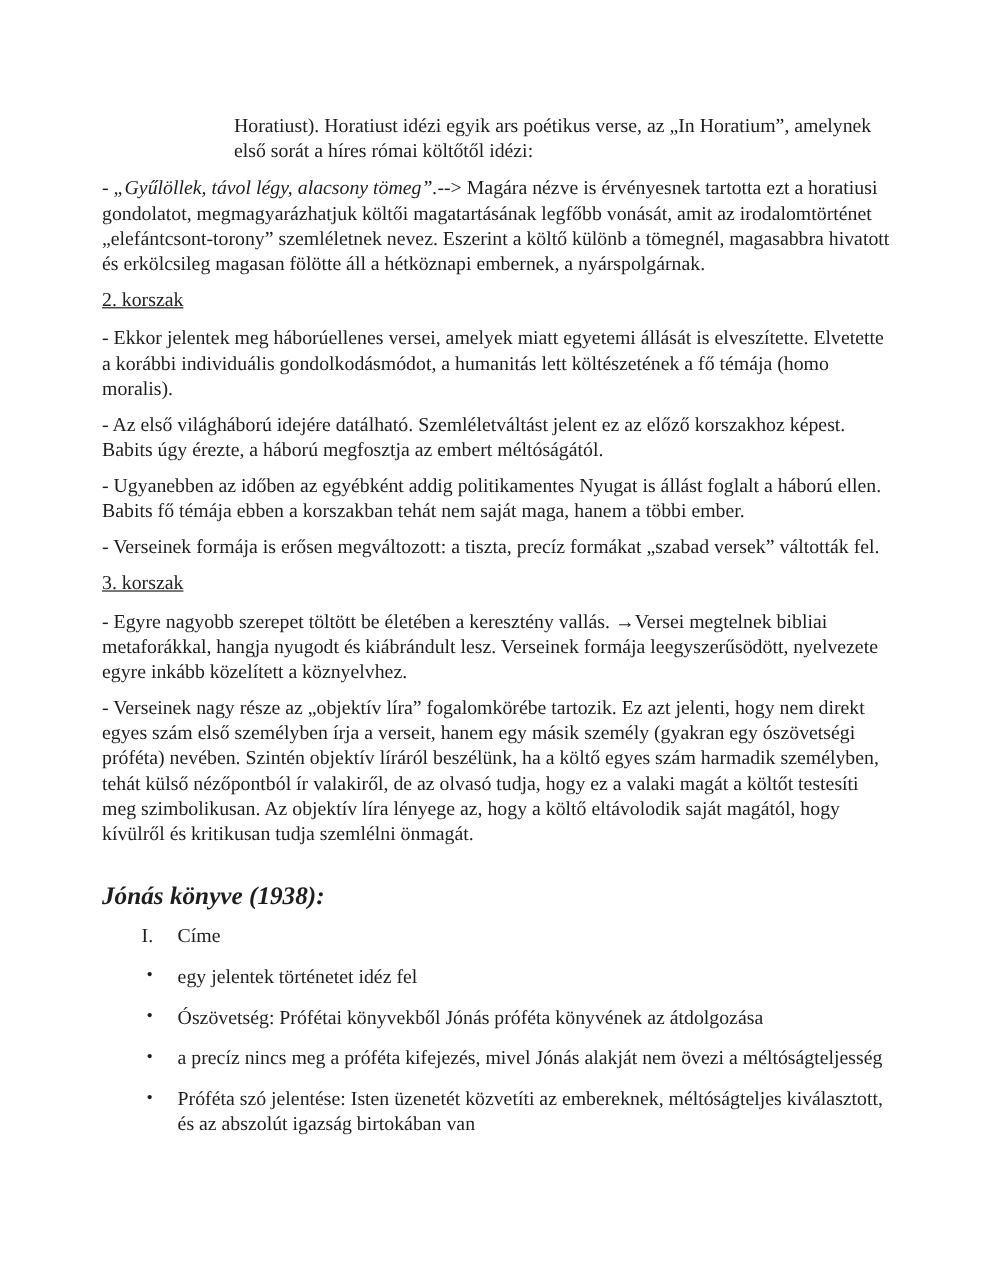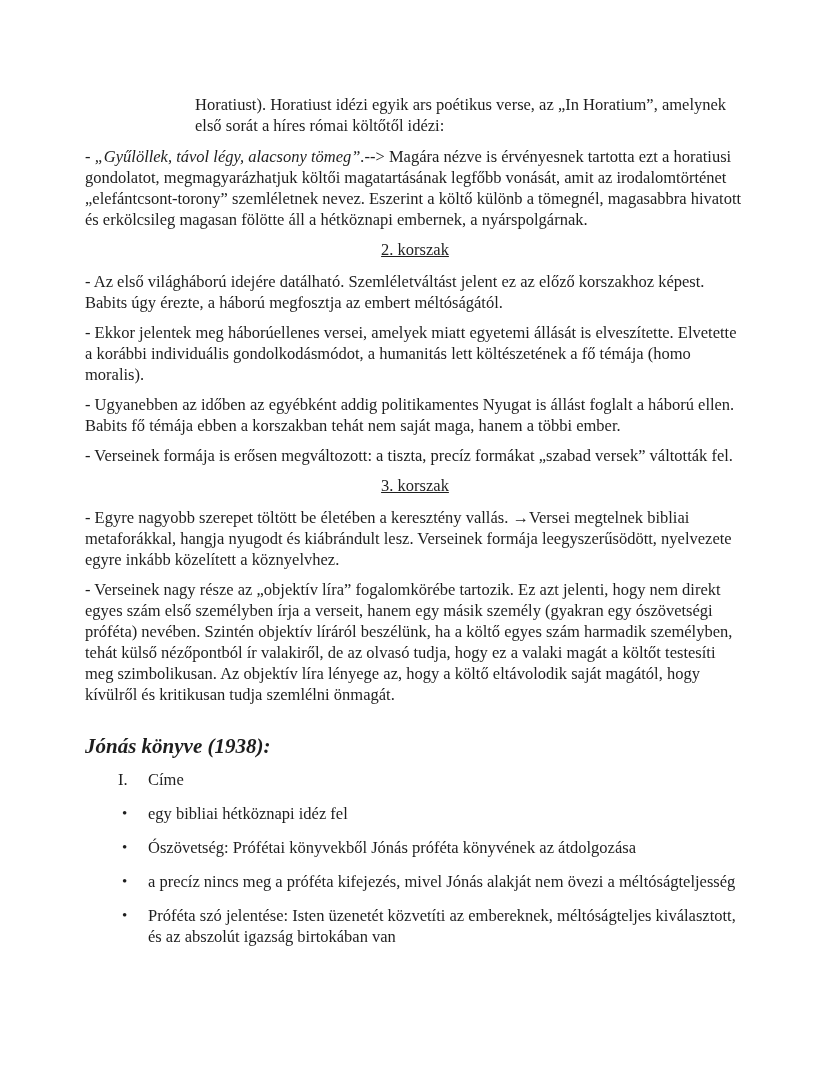--- a/index.html
+++ b/index.html
@@ -26,21 +26,20 @@
   }
   p { margin: 0 0 9px 0; }
 
   .intro-para {
     padding-left: 110px;
     margin-bottom: 10px;
   }
   .quote-italic { font-style: italic; }
 
   .section-heading {
-    text-align: center;
     font-weight: normal;
     font-size: 16.5px;
     margin: 2px 0 11px 0;
   }
   .section-heading span { text-decoration: underline; }
 
   .para-long { margin-bottom: 16px; }
 
   .jonas-title {
     font-weight: bold;
@@ -69,44 +68,44 @@
 <body>
 
 <div class="page">
 
   <p class="intro-para">Horatiust). Horatiust idézi egyik ars poétikus verse, az „In Horatium”, amelynek első sorát a híres római költőtől idézi:</p>
 
   <p><span>- </span><span class="quote-italic">„Gyűlöllek, távol légy, alacsony tömeg”.</span><span>--&gt; Magára nézve is érvényesnek tartotta ezt a horatiusi gondolatot, megmagyarázhatjuk költői magatartásának legfőbb vonását, amit az irodalomtörténet „elefántcsont-torony” szemléletnek nevez. Eszerint a költő különb a tömegnél, magasabbra hivatott és erkölcsileg magasan fölötte áll a hétköznapi embernek, a nyárspolgárnak.</span></p>
 
   <h2 class="section-heading"><span>2. korszak</span></h2>
 
+  <p>- Ekkor jelentek meg háborúellenes versei, amelyek miatt egyetemi állását is elveszítette. Elvetette a korábbi individuális gondolkodásmódot, a humanitás lett költészetének a fő témája (homo moralis).</p>
+
   <p>- Az első világháború idejére datálható. Szemléletváltást jelent ez az előző korszakhoz képest. Babits úgy érezte, a háború megfosztja az embert méltóságától.</p>
-
-  <p>- Ekkor jelentek meg háborúellenes versei, amelyek miatt egyetemi állását is elveszítette. Elvetette a korábbi individuális gondolkodásmódot, a humanitás lett költészetének a fő témája (homo moralis).</p>
 
   <p>- Ugyanebben az időben az egyébként addig politikamentes Nyugat is állást foglalt a háború ellen. Babits fő témája ebben a korszakban tehát nem saját maga, hanem a többi ember.</p>
 
   <p>- Verseinek formája is erősen megváltozott: a tiszta, precíz formákat „szabad versek” váltották fel.</p>
 
   <h2 class="section-heading"><span>3. korszak</span></h2>
 
   <p>- Egyre nagyobb szerepet töltött be életében a keresztény vallás. →Versei megtelnek bibliai metaforákkal, hangja nyugodt és kiábrándult lesz. Verseinek formája leegyszerűsödött, nyelvezete egyre inkább közelített a köznyelvhez.</p>
 
   <p class="para-long">- Verseinek nagy része az „objektív líra” fogalomkörébe tartozik. Ez azt jelenti, hogy nem direkt egyes szám első személyben írja a verseit, hanem egy másik személy (gyakran egy ószövetségi próféta) nevében. Szintén objektív líráról beszélünk, ha a költő egyes szám harmadik személyben, tehát külső nézőpontból ír valakiről, de az olvasó tudja, hogy ez a valaki magát a költőt testesíti meg szimbolikusan. Az objektív líra lényege az, hogy a költő eltávolodik saját magától, hogy kívülről és kritikusan tudja szemlélni önmagát.</p>
 
   <p class="jonas-title">Jónás könyve (1938):</p>
 
   <div class="list-item roman-item">
     <span class="marker">I.</span>
     <span class="item-text">Címe</span>
   </div>
 
   <div class="list-item bullet-item">
     <span class="marker">•</span>
-    <span class="item-text">egy bibliai hétköznapi idéz fel</span>
+    <span class="item-text">egy jelentek történetet idéz fel</span>
   </div>
 
   <div class="list-item bullet-item">
     <span class="marker">•</span>
     <span class="item-text">Ószövetség: Prófétai könyvekből Jónás próféta könyvének az átdolgozása</span>
   </div>
 
   <div class="list-item bullet-item">
     <span class="marker">•</span>
     <span class="item-text">a precíz nincs meg a próféta kifejezés, mivel Jónás alakját nem övezi a méltóságteljesség</span>

